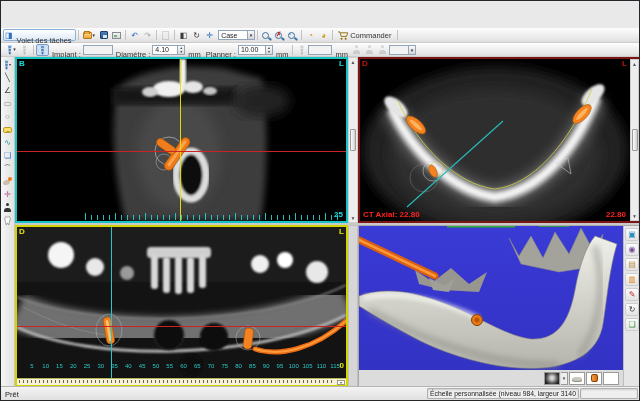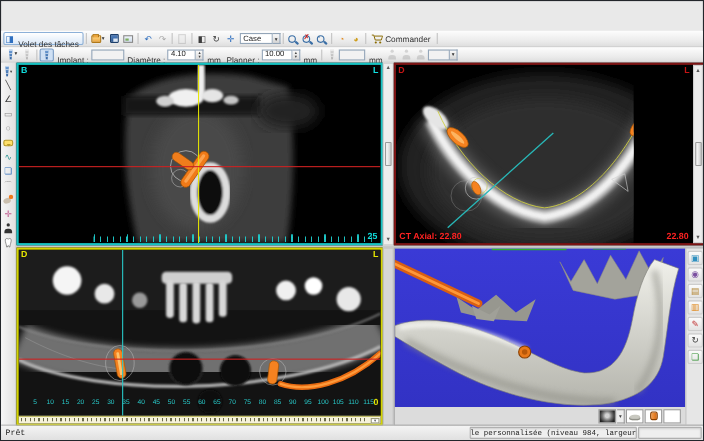--- a/index.html
+++ b/index.html
@@ -99,21 +99,21 @@
   .td-canvas{position:absolute;left:0;top:0;width:264px;height:144px;background:linear-gradient(#3a3ad6,#3232c4);}
   .td-tools{position:absolute;right:0;top:0;width:17px;height:160px;background:#e6e6e6;border-left:1px solid #bdbdbd;display:flex;flex-direction:column;align-items:center;gap:2px;padding-top:2px;}
   .td-tools .tbtn{width:14px;height:13px;min-width:0;border:1px solid #cdcdcd;background:linear-gradient(#fbfbfb,#e3e3e3);font-size:8px;}
   .td-thumbs{position:absolute;left:0;bottom:0;height:16px;width:264px;background:#dcdcdc;display:flex;align-items:center;justify-content:flex-end;gap:1px;padding-right:4px;}
   .thumb{width:16px;height:13px;border:1px solid #9a9a9a;background:#fff;position:relative;display:flex;align-items:center;justify-content:center;}
   .thumb.ct{background:radial-gradient(circle at 50% 45%,#d2d2d2 0 18%,#7a7a7a 45%,#2c2c2c 75%,#101010);}
   .thumb.jaw::after{content:"";position:absolute;left:2px;top:4px;right:2px;height:5px;background:#c8c8c0;border-radius:50% 40% 40% 50%/70% 60% 40% 40%;box-shadow:inset 0 -1px 1px #8a8a82;}
   .thumb-dd{width:7px;height:13px;border:1px solid #9a9a9a;border-left:none;background:#eee;font-size:5px;display:flex;align-items:center;justify-content:center;color:#444;}
 
   
-  .statusbar{position:absolute;left:0;bottom:0;right:0;height:14px;background:linear-gradient(#f4f4f4,#e0e0e0);border-top:1px solid #b5b5b5;font-size:7.5px;color:#222;font-family:Liberation Mono, monospace;}
+  .statusbar{position:absolute;left:0;bottom:0;right:0;height:14px;background:linear-gradient(#f4f4f4,#e0e0e0);border-top:1px solid #b5b5b5;font-size:7.5px;color:#222;}
   .status-left{position:absolute;left:4px;top:2.5px;}
   .status-cells{position:absolute;right:1px;top:1px;display:flex;gap:1px;}
   .scell{height:11px;border:1px solid #b0b0b0;border-radius:1px;background:#efefef;box-shadow:inset 0 1px 2px rgba(0,0,0,.14);display:flex;align-items:center;justify-content:center;padding:0 3px;}
   .scell.text{max-width:152px;font-size:6.8px;white-space:nowrap;overflow:hidden;}
   .scell.blank{width:58px;}
 </style>
 </head>
 <body>
 
 <div class="window">
@@ -341,21 +341,21 @@
       <span class="cl pb cyan">25</span>
     </div>
 
     <div class="panel vscroll" id="vsb-top">
       <span class="sarrow">▲</span>
       <div class="vthumb"></div>
       <span class="sarrow">▼</span>
     </div>
 
     <div class="panel" id="view-axial">
-      <div class="canvas" style="width:216px">
+      <div class="canvas" style="width:270px">
         <svg width="270" height="162" viewBox="0 0 270 162" preserveAspectRatio="none">
           <defs>
             <filter id="ab1">
                 <feGaussianBlur stdDeviation="1"></feGaussianBlur>
               </filter>
             <filter id="ab2">
                 <feGaussianBlur stdDeviation="2"></feGaussianBlur>
               </filter>
             <filter id="ab6">
                 <feGaussianBlur stdDeviation="6"></feGaussianBlur>

